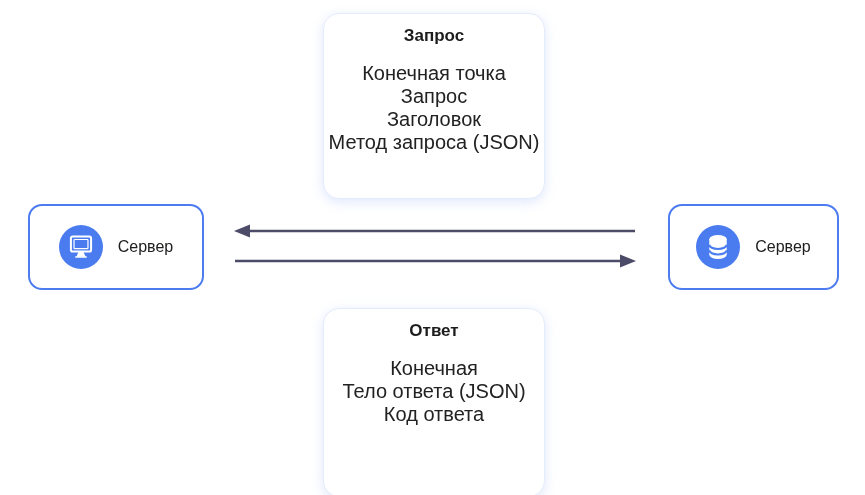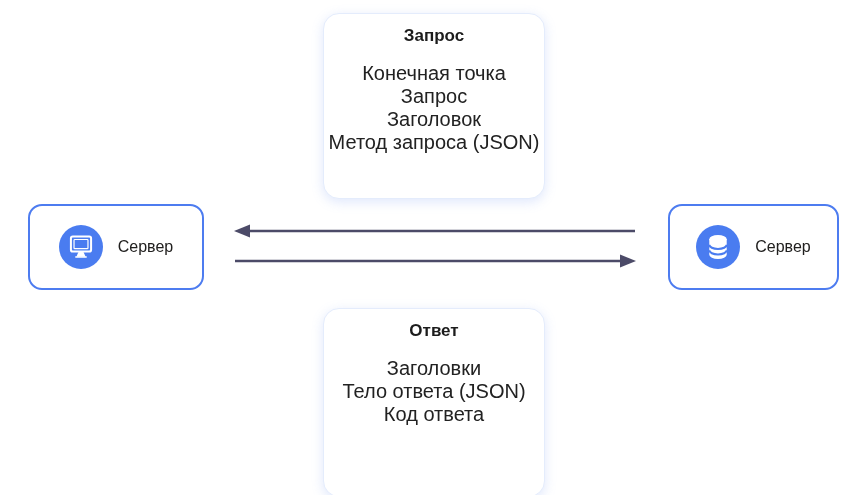--- a/index.html
+++ b/index.html
@@ -98,21 +98,21 @@
       <li>Конечная точка</li>
       <li>Запрос</li>
       <li>Заголовок</li>
       <li>Метод запроса (JSON)</li>
     </ul>
   </div>
 
   <div class="soft-card response">
     <div class="card-title">Ответ</div>
     <ul class="card-items">
-      <li>Заголовки</li>
+      <li>Конечная</li>
       <li>Тело ответа (JSON)</li>
       <li>Код ответа</li>
     </ul>
   </div>
 
   <div class="node client">
     <span class="node-icon-circle">
       <svg width="44" height="44" viewBox="0 0 48 48">
         <rect x="13" y="12.5" width="22" height="16.5" rx="2" fill="none" stroke="#ffffff" stroke-width="2.2"></rect>
         <rect x="16.4" y="15.8" width="15.2" height="10" rx="0.8" fill="none" stroke="#ffffff" stroke-width="1.3"></rect>

